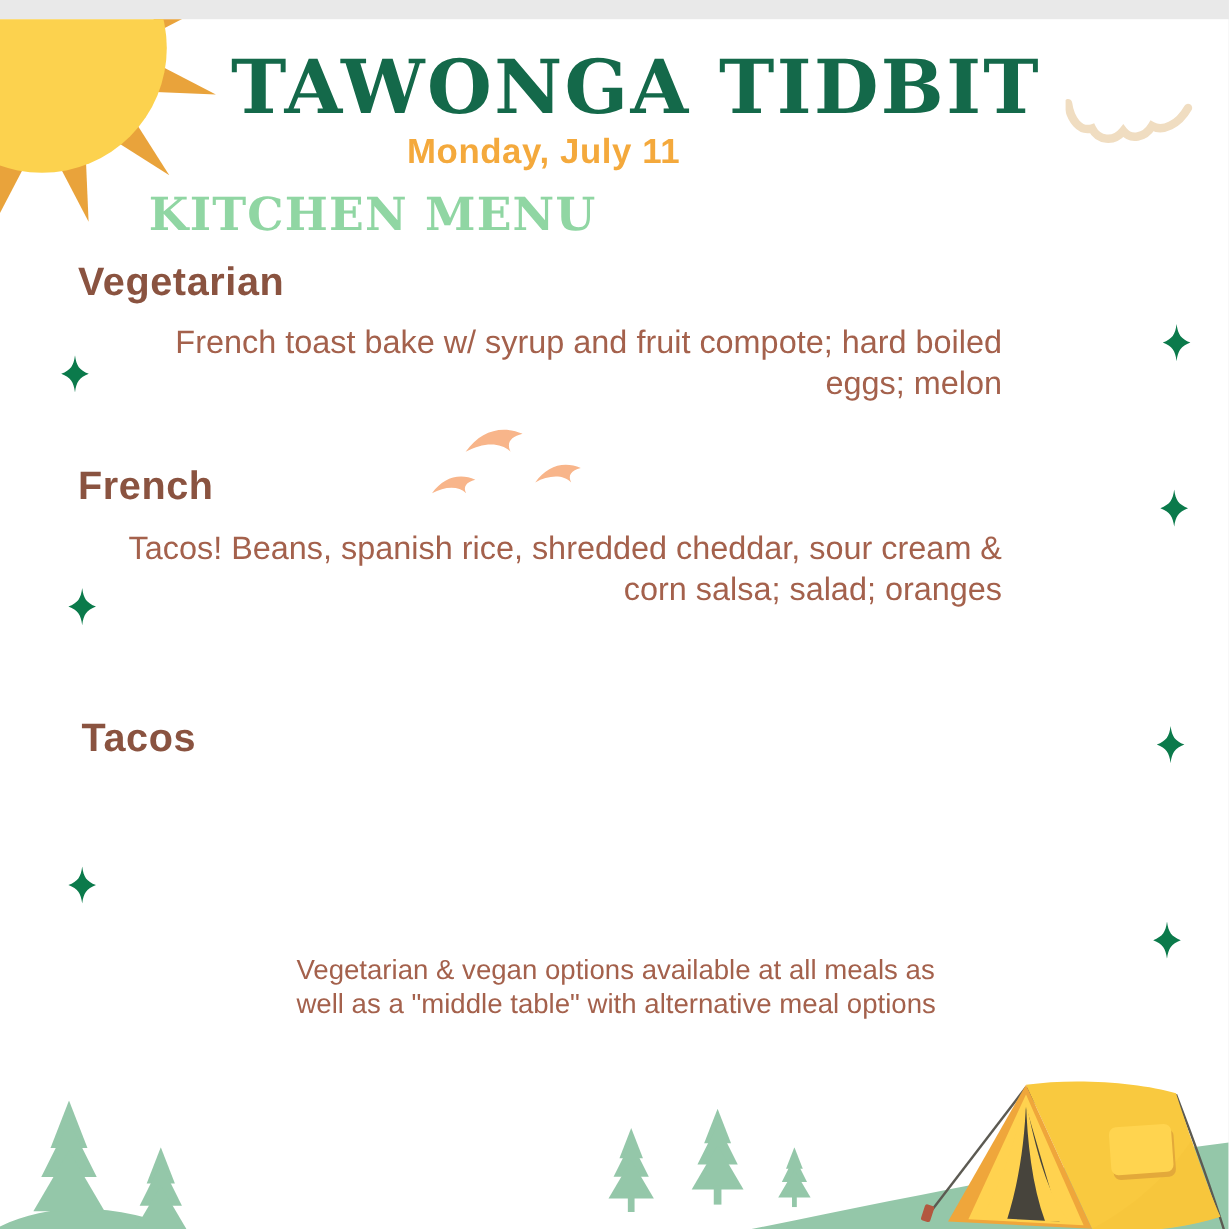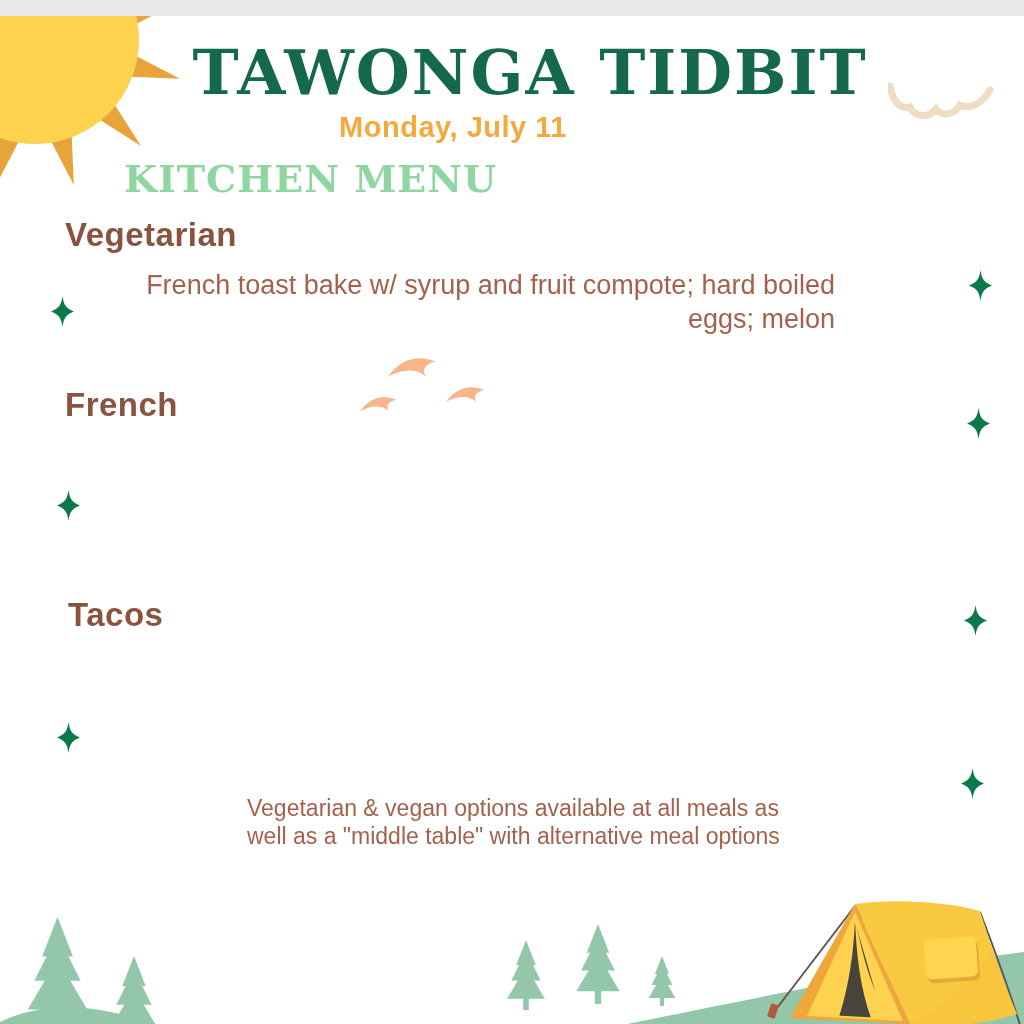--- a/index.html
+++ b/index.html
@@ -90,20 +90,21 @@
 
   <svg class="abs" style="left:358px;top:334px" width="170" height="75" viewBox="0 0 170 75">
     <g fill="#F8B58A">
       <path transform="translate(30,4) scale(1.25)" d="M0 18 C 10 4 24 0 38 6 C 30 8 27 12 30 18 C 23 11 11 12 0 18 Z"></path>
       <path transform="translate(2,44) scale(0.95)" d="M0 18 C 10 4 24 0 38 6 C 30 8 27 12 30 18 C 23 11 11 12 0 18 Z"></path>
       <path transform="translate(88,34) scale(1.0)" d="M0 18 C 10 4 24 0 38 6 C 30 8 27 12 30 18 C 23 11 11 12 0 18 Z"></path>
     </g>
   </svg>
 
   <div class="abs meal-name" style="left:65px;top:370px">French</div>
+  <div class="abs meal-desc" style="left:95px;top:424px">Tacos! Beans, spanish rice, shredded cheddar, sour cream &amp; corn salsa; salad; oranges</div>
 
   <div class="abs meal-name" style="left:68px;top:580px">Tacos</div>
 
   <div class="abs note">Vegetarian &amp; vegan options available at all meals as well as a "middle table" with alternative meal options</div>
 
   <svg class="abs sparkle" style="left:50px;top:280px" viewBox="0 0 24 31">
       <use href="#spark"></use>
     </svg>
   <svg class="abs sparkle" style="left:968px;top:254px" viewBox="0 0 24 31">
       <use href="#spark"></use>

